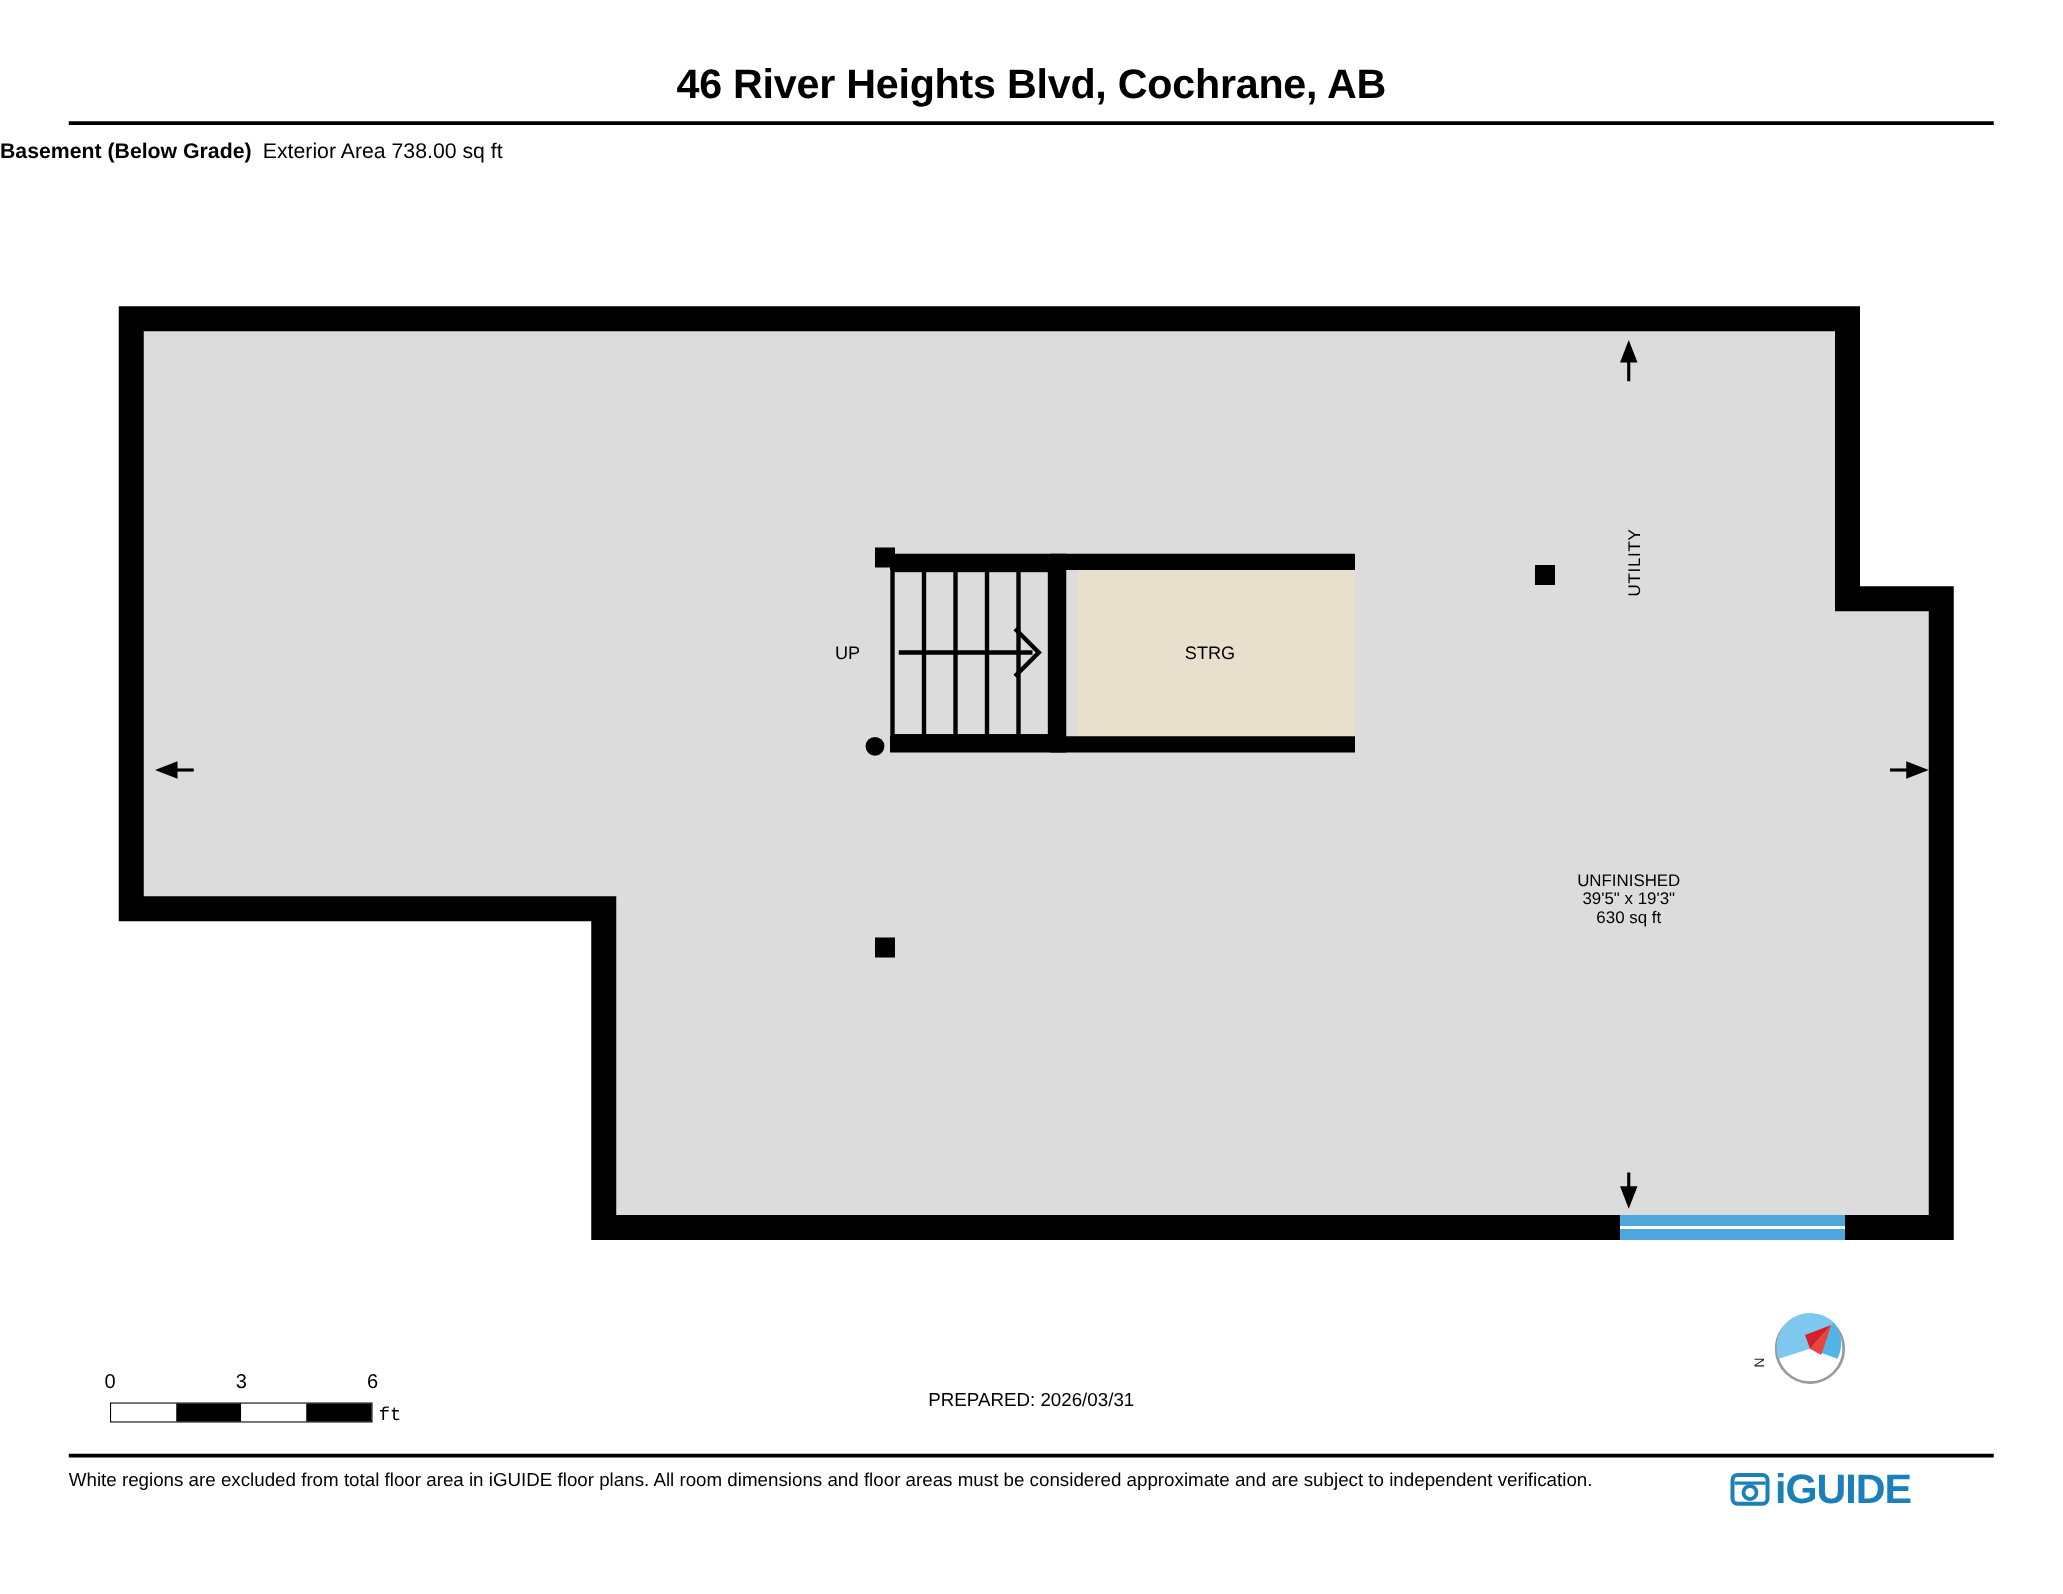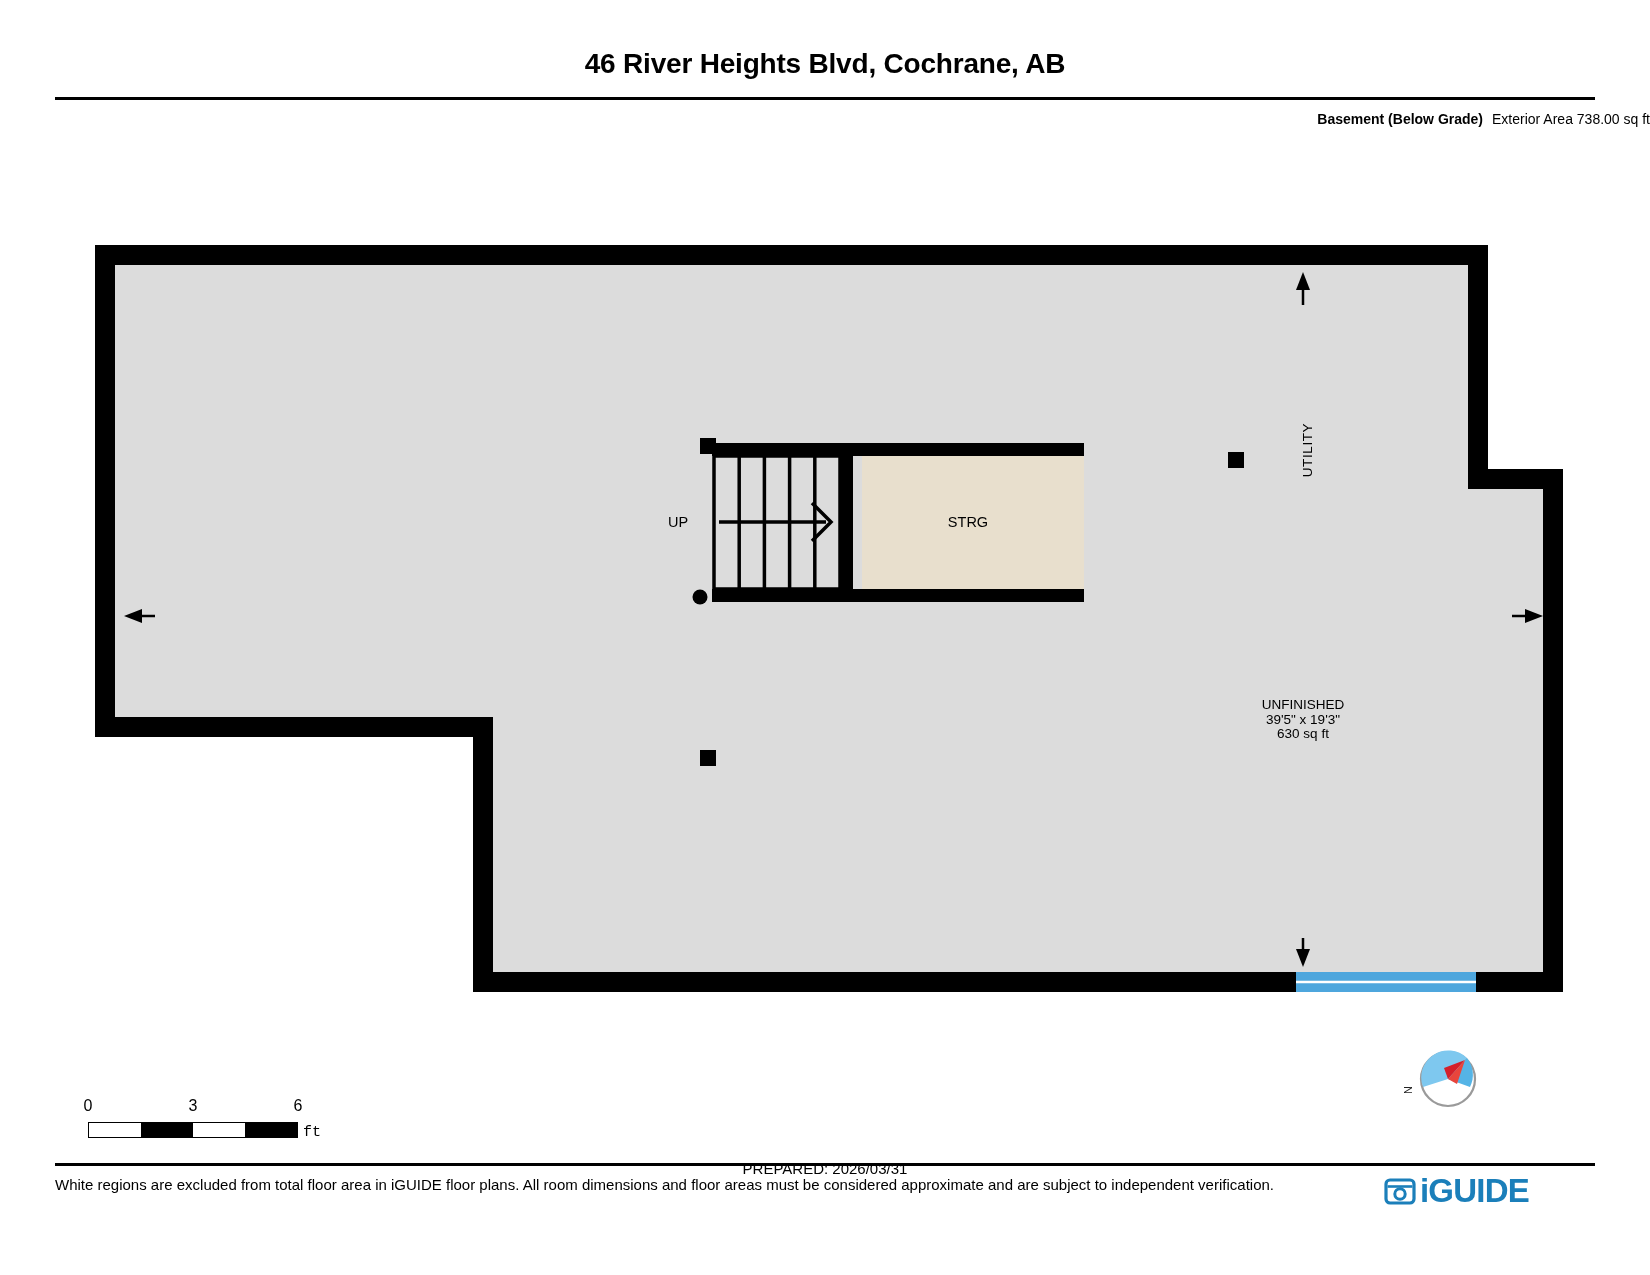--- a/index.html
+++ b/index.html
@@ -21,40 +21,40 @@
     background: #ffffff;
   }
 
   
   .title {
     position: absolute;
     left: 0;
     top: 48px;
     width: 1650px;
     text-align: center;
-    font-size: 28px;
+    font-size: 33px;
     font-weight: bold;
     letter-spacing: -0.2px;
     color: #000;
   }
   .title-rule {
     position: absolute;
     left: 55px;
     top: 97px;
     width: 1540px;
     height: 3px;
     background: #000;
   }
   .subtitle {
     position: absolute;
     left: 0;
     top: 111px;
     width: 1650px;
-    text-align: right;
-    font-size: 14px;
+    text-align: left;
+    font-size: 17px;
     color: #000;
     white-space: nowrap;
   }
   .subtitle .floor-name {
     font-weight: bold;
   }
   .subtitle .area-text {
     font-weight: normal;
     margin-left: 9px;
   }
@@ -111,21 +111,20 @@
   }
 
   .prepared {
     position: absolute;
     left: 0;
     top: 1112px;
     width: 1650px;
     text-align: center;
     font-size: 15px;
     color: #000;
-    margin-top: 48px;
   }
 
   .footer-rule {
     position: absolute;
     left: 55px;
     top: 1163px;
     width: 1540px;
     height: 3px;
     background: #000;
   }

